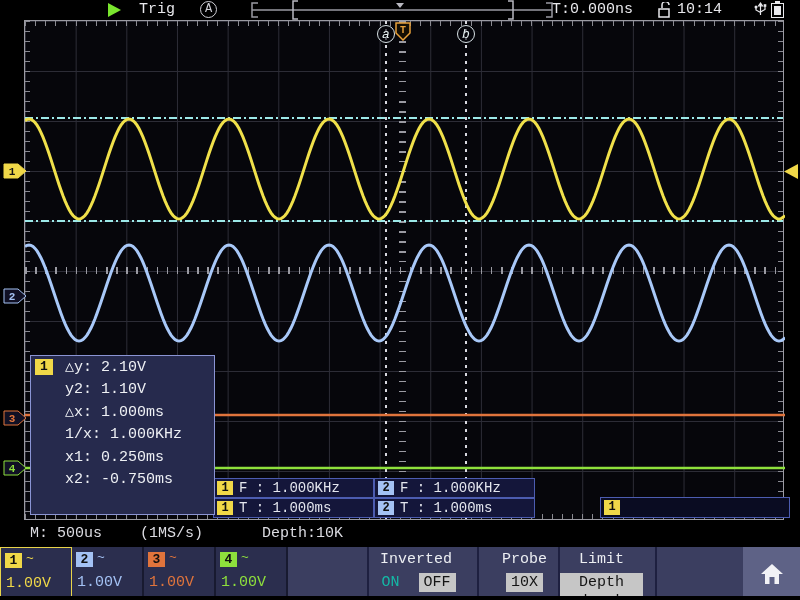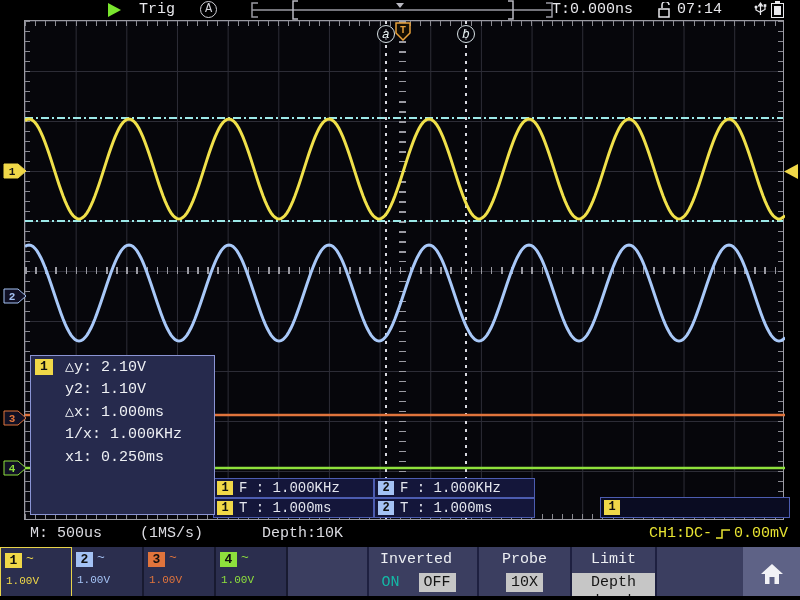--- a/index.html
+++ b/index.html
@@ -83,21 +83,21 @@
   .st-rate{position:absolute;left:140px;top:3px;}
   .st-depth{position:absolute;left:262px;top:3px;}
   .st-trig{position:absolute;right:12px;top:3px;color:#e8e432;display:flex;align-items:center;gap:3px;}
 
   
   .bottom-bar{position:absolute;left:0;top:547px;width:800px;height:53px;background:#3b3e60;}
   .ch-cell{position:absolute;top:0;width:72px;height:53px;background:#2b2e4e;border-right:2px solid #181a30;
        padding:3px 0 0 4px;cursor:pointer;}
   .ch-cell.sel{border:1px solid #e8d44a;}
   .ch-cell .tilde{font-size:13px;margin-left:4px;vertical-align:top;}
-  .ch-scale{font-size:11px;margin-top:6px;padding-left:1px;}
+  .ch-scale{font-size:15px;margin-top:6px;padding-left:1px;}
   .c1{color:#f0d848}.c2{color:#a4c2f4}.c3{color:#e0743c}.c4{color:#8ee03c}
   .badge.bg1{background:#f0d848}.badge.bg2{background:#a4c2f4}.badge.bg3{background:#e0743c}.badge.bg4{background:#8ee03c}
   .ch-cell .badge{width:17px;height:15px;line-height:15px;}
   .menu-cell{position:absolute;top:0;height:53px;background:#3b3e60;border-left:2px solid #1e2040;
        text-align:center;cursor:pointer;}
   .menu-label{font-size:15px;color:#eceef2;margin-top:4px;}
   .menu-vals{margin-top:5px;display:flex;justify-content:center;gap:14px;}
   .chip{display:inline-block;background:#c6c6c6;color:#141414;font-size:15px;padding:0 5px;line-height:19px;}
   .chip.plain{background:transparent;color:#14b8a6;}
   .home-cell{position:absolute;left:743px;top:0;width:57px;height:53px;background:#5e6286;
@@ -118,21 +118,21 @@
       <path d="M301 3 H307 V17 H301" fill="none" stroke="#9a9aa2" stroke-width="1.5"></path>
       <path d="M53 1 H48 V19 H53" fill="none" stroke="#b8b8c0" stroke-width="1.5"></path>
       <path d="M263 1 H268 V19 H263" fill="none" stroke="#b8b8c0" stroke-width="1.5"></path>
       <polygon points="151,3 159,3 155,8" fill="#b8b8c0"></polygon>
     </svg>
     <span class="t-time">T:0.000ns</span>
     <svg class="padlock" width="15" height="16">
       <rect x="2" y="7" width="10" height="8" fill="none" stroke="#e8e8ec" stroke-width="1.5"></rect>
       <path d="M4 7 V4 a3.5 3.5 0 0 1 7 0" fill="none" stroke="#e8e8ec" stroke-width="1.5" transform="translate(1,-1)"></path>
     </svg>
-    <span class="clock">07:14</span>
+    <span class="clock">10:14</span>
     <svg class="usb-icon" width="15" height="17">
       <path d="M7.5 2 L7.5 14 M7.5 2 l-2 3 h4 z M3 6 v3 l4.5 2.5 M12 5 v3.5 L7.5 11" fill="none" stroke="#e8e8ec" stroke-width="1.2"></path>
       <circle cx="3" cy="6" r="1.5" fill="#e8e8ec"></circle>
         <rect x="10.7" y="3.2" width="2.6" height="2.6" fill="#e8e8ec"></rect>
     </svg>
     <span class="battery"></span>
   </div>
 
   <div class="graticule">
     <div class="tick-top"></div>
@@ -184,20 +184,21 @@
   </svg>
 
   <div class="cursor-panel">
     <span class="badge">1</span>
     <div class="cursor-rows">
       <div>△y: 2.10V</div>
       <div>y2: 1.10V</div>
       <div>△x: 1.000ms</div>
       <div>1/x: 1.000KHz</div>
       <div>x1: 0.250ms</div>
+      <div>x2: -0.750ms</div>
     </div>
   </div>
 
   <div class="meas-bar">
     <div class="meas-cell">
       <span class="badge bg1">1</span>
       <span>F : 1.000KHz</span>
     </div>
     <div class="meas-cell">
       <span class="badge b2">2</span>
@@ -214,27 +215,20 @@
   </div>
 
   <div class="freq-box">
     <span class="badge">1</span>
   </div>
 
   <div class="status-row">
     <span class="st-timebase">M: 500us</span>
     <span class="st-rate">(1MS/s)</span>
     <span class="st-depth">Depth:10K</span>
-    <span class="st-trig">
-      <span>CH1:DC-</span>
-      <svg width="16" height="14">
-        <path d="M1 11 H7 V3 H15" fill="none" stroke="#e8e432" stroke-width="1.5"></path>
-      </svg>
-      <span>0.00mV</span>
-    </span>
   </div>
 
   <div class="bottom-bar">
     <div class="ch-cell sel" style="left:0">
       <span class="badge bg1">1</span><span class="tilde c1">~</span>
       <div class="ch-scale c1">1.00V</div>
     </div>
     <div class="ch-cell" style="left:72px">
       <span class="badge bg2">2</span><span class="tilde c2">~</span>
       <div class="ch-scale c2">1.00V</div>
@@ -254,21 +248,21 @@
         <span class="chip plain">ON</span>
         <span class="chip">OFF</span>
       </div>
     </div>
     <div class="menu-cell" style="left:477px;width:93px">
       <div class="menu-label">Probe</div>
       <div class="menu-vals">
           <span class="chip">10X</span>
         </div>
     </div>
-    <div class="menu-cell" style="left:570px;width:85px">
+    <div class="menu-cell" style="left:558px;width:85px">
       <div class="menu-label">Limit</div>
       <div class="menu-vals">
           <span class="chip">Depth band</span>
         </div>
     </div>
     <div class="menu-cell" style="left:655px;width:88px"></div>
     <div class="home-cell">
       <svg width="24" height="22">
         <polygon points="12,1 23,11 19,11 19,21 14.5,21 14.5,14 9.5,14 9.5,21 5,21 5,11 1,11" fill="#f2f2f6"></polygon>
       </svg>

